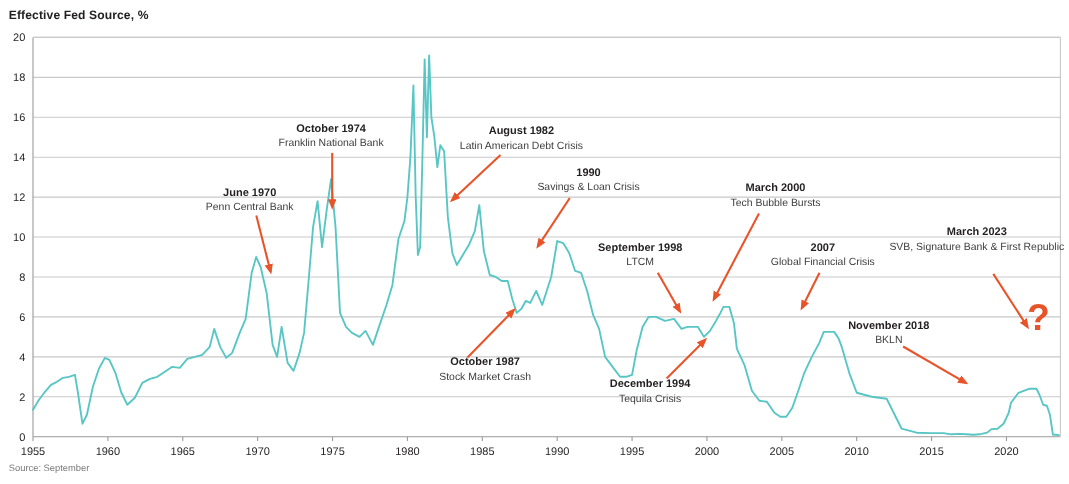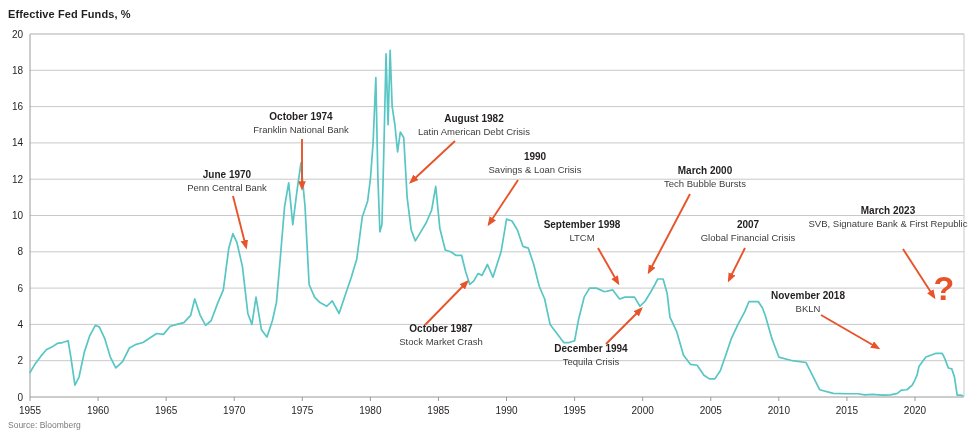--- a/index.html
+++ b/index.html
@@ -39,22 +39,22 @@
   .qmark{
     font-size:34px;font-weight:700;fill:#e8542a;text-anchor:middle;
     font-family:"Liberation Sans","DejaVu Sans",sans-serif;
   }
 </style>
 </head>
 <body>
 
 <div id="chart-root">
 
-  <div class="chart-title">Effective Fed Funds, %</div>
-  <div class="source-note">Source: Bloomberg</div>
+  <div class="chart-title">Effective Fed Source, %</div>
+  <div class="source-note">Source: September</div>
 
   <svg id="chart-svg" width="972" height="440">
     <defs>
       <marker id="arrowhead" markerWidth="5" markerHeight="5" refX="3.6" refY="2" orient="auto">
         <polygon points="0 0, 5 2, 0 4" fill="#e8542a"></polygon>
       </marker>
     </defs>
     <g id="grid-layer">
         <line x1="30" x2="964" y1="397" y2="397" stroke="#9a9a9a" stroke-width="1"></line>
         <line x1="30" x2="964" y1="360.7" y2="360.7" stroke="#c9c9c9" stroke-width="1"></line>

